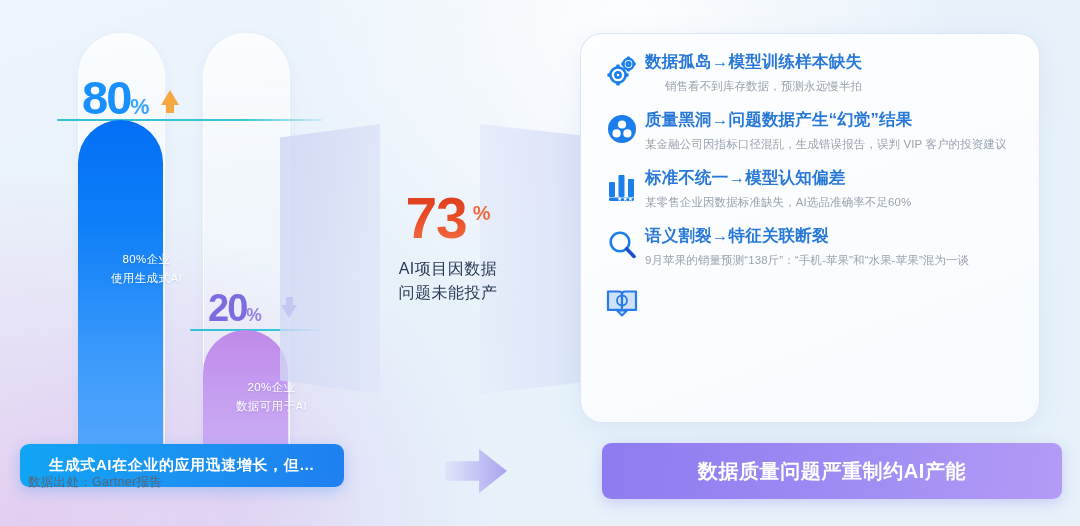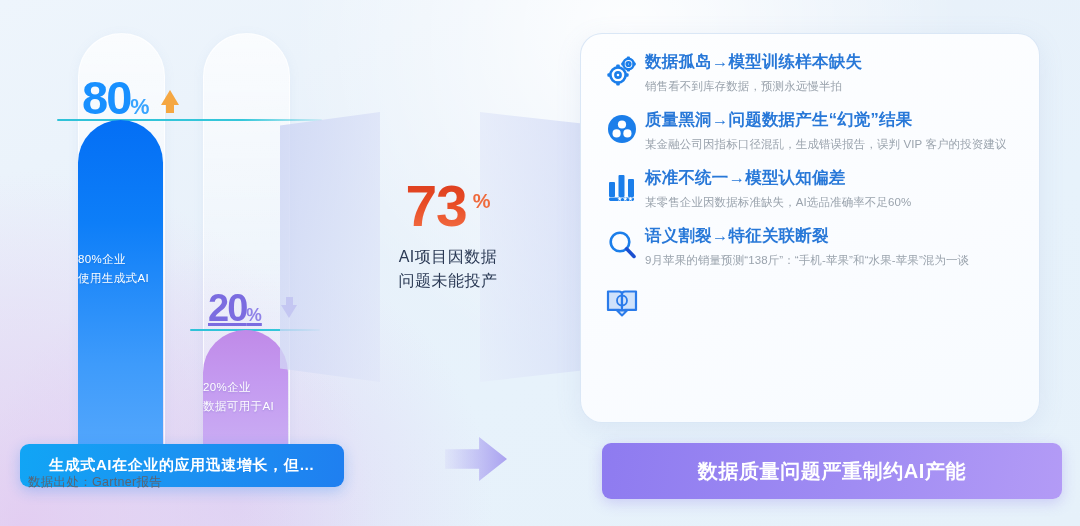--- a/index.html
+++ b/index.html
@@ -30,44 +30,45 @@
   .bar{position:absolute;border-radius:44px 44px 0 0;}
   .bar.b1{
     left:78px;top:120px;width:85px;height:340px;
     background:linear-gradient(180deg,#046ff5 0%,#0d7ef8 30%,#3e9bfb 72%,#56a8fc 100%);
   }
   .bar.b2{
     left:203px;top:330px;width:85px;height:130px;
     background:linear-gradient(180deg,#c08ae8 0%,#c49af0 40%,#cbb0f4 100%);
   }
   .bar-label{
-    position:absolute;width:85px;text-align:left;color:#fff;
+    position:absolute;width:85px;text-align:center;color:#fff;
     font-size:11.5px;line-height:19px;letter-spacing:.4px;
     text-shadow:0 1px 2px rgba(0,60,140,.18);
+    margin-left:26px;
   }
   .bar-label.l1{left:78px;top:250px;}
   .bar-label.l2{left:203px;top:378px;}
   .baseline{position:absolute;height:2px;border-radius:2px;
     background:linear-gradient(90deg,#2fc2d8 0%,#35c7da 70%,rgba(53,199,218,.15) 100%);}
   .baseline.base1{left:57px;top:119px;width:265px;}
   .baseline.base2{left:190px;top:329px;width:130px;}
   .big-num{position:absolute;font-weight:bold;letter-spacing:-2px;line-height:1;}
   .big-num .pct{font-size:.46em;font-weight:bold;letter-spacing:0;vertical-align:baseline;}
   .num80{left:82px;top:74px;font-size:47px;color:#1890ff;}
   .num80 .pct{color:#39a5ff;}
-  .num20{left:208px;top:289px;font-size:38px;color:#7b6ce0;text-decoration:underline;}
+  .num20{left:208px;top:289px;font-size:38px;color:#7b6ce0;}
   .num20 .pct{color:#8f82e8;}
   .tri{position:absolute;width:0;height:0;}
   .tri-up{left:161px;top:90px;border-left:9px solid transparent;border-right:9px solid transparent;border-bottom:15px solid #f5a742;}
   .tri-up::after{content:"";position:absolute;left:-4px;top:15px;width:8px;height:8px;background:#f5a742;}
   .tri-down{left:281px;top:305px;border-left:8px solid transparent;border-right:8px solid transparent;border-top:13px solid #9a8ce8;}
   .tri-down::after{content:"";position:absolute;left:-3.5px;top:-21px;width:7px;height:8px;background:#9a8ce8;}
 
   
-  .funnel{position:absolute;top:0;left:280px;width:330px;height:470px;}
+  .funnel{position:absolute;top:12px;left:280px;width:330px;height:470px;}
   .wing{position:absolute;top:112px;height:270px;}
   .wing.left{left:0;width:100px;
     background:linear-gradient(100deg,rgba(206,214,244,.85) 0%,rgba(222,228,248,.55) 100%);
     clip-path:polygon(0 5%,100% 0,100% 100%,0 95%);}
   .wing.right{left:200px;width:120px;
     background:linear-gradient(260deg,rgba(210,218,246,.8) 0%,rgba(228,234,250,.45) 100%);
     clip-path:polygon(0 0,100% 5%,100% 95%,0 100%);}
   .stat73{position:absolute;left:88px;top:178px;width:160px;text-align:center;}
   .stat73 .val{
     font-size:57px;font-weight:bold;line-height:1;letter-spacing:-1px;
@@ -85,21 +86,21 @@
     position:absolute;left:580px;top:33px;width:460px;height:390px;
     background:linear-gradient(160deg,#fdfeff 0%,#fafcff 60%,#f7fbff 100%);
     border-radius:22px;border:1px solid rgba(214,228,245,.9);
     box-shadow:0 6px 26px rgba(120,150,200,.12);
     padding:14px 20px 0 18px;box-sizing:border-box;
   }
   .issue{display:flex;align-items:flex-start;margin-bottom:11px;}
   .issue .ico{width:46px;min-width:46px;height:46px;display:flex;align-items:center;justify-content:center;}
   .issue .txt{padding-top:2px;}
   .issue .title{font-size:16.5px;font-weight:bold;color:#2878d8;line-height:22px;letter-spacing:.2px;}
-  .issue .sub{font-size:11.5px;color:#9aa3ad;line-height:18px;margin-top:5px;letter-spacing:.1px;}
+  .issue .sub{font-size:11.5px;color:#9aa3ad;line-height:18px;margin-top:5px;letter-spacing:.1px;text-align:right;}
 
   
   .banner{position:absolute;border-radius:9px;display:flex;align-items:center;justify-content:center;
     color:#fff;font-weight:bold;letter-spacing:.6px;}
   .banner-left{left:20px;top:444px;width:324px;height:43px;font-size:15px;
     background:linear-gradient(100deg,#11a5f5 0%,#1b93f2 48%,#1f7ff0 100%);
     box-shadow:0 4px 14px rgba(25,130,240,.28);}
   .banner-right{left:602px;top:443px;width:460px;height:56px;font-size:20px;
     background:linear-gradient(100deg,#8e7bf0 0%,#a08cf3 55%,#b39bf6 100%);
     box-shadow:0 4px 14px rgba(140,120,235,.3);}

